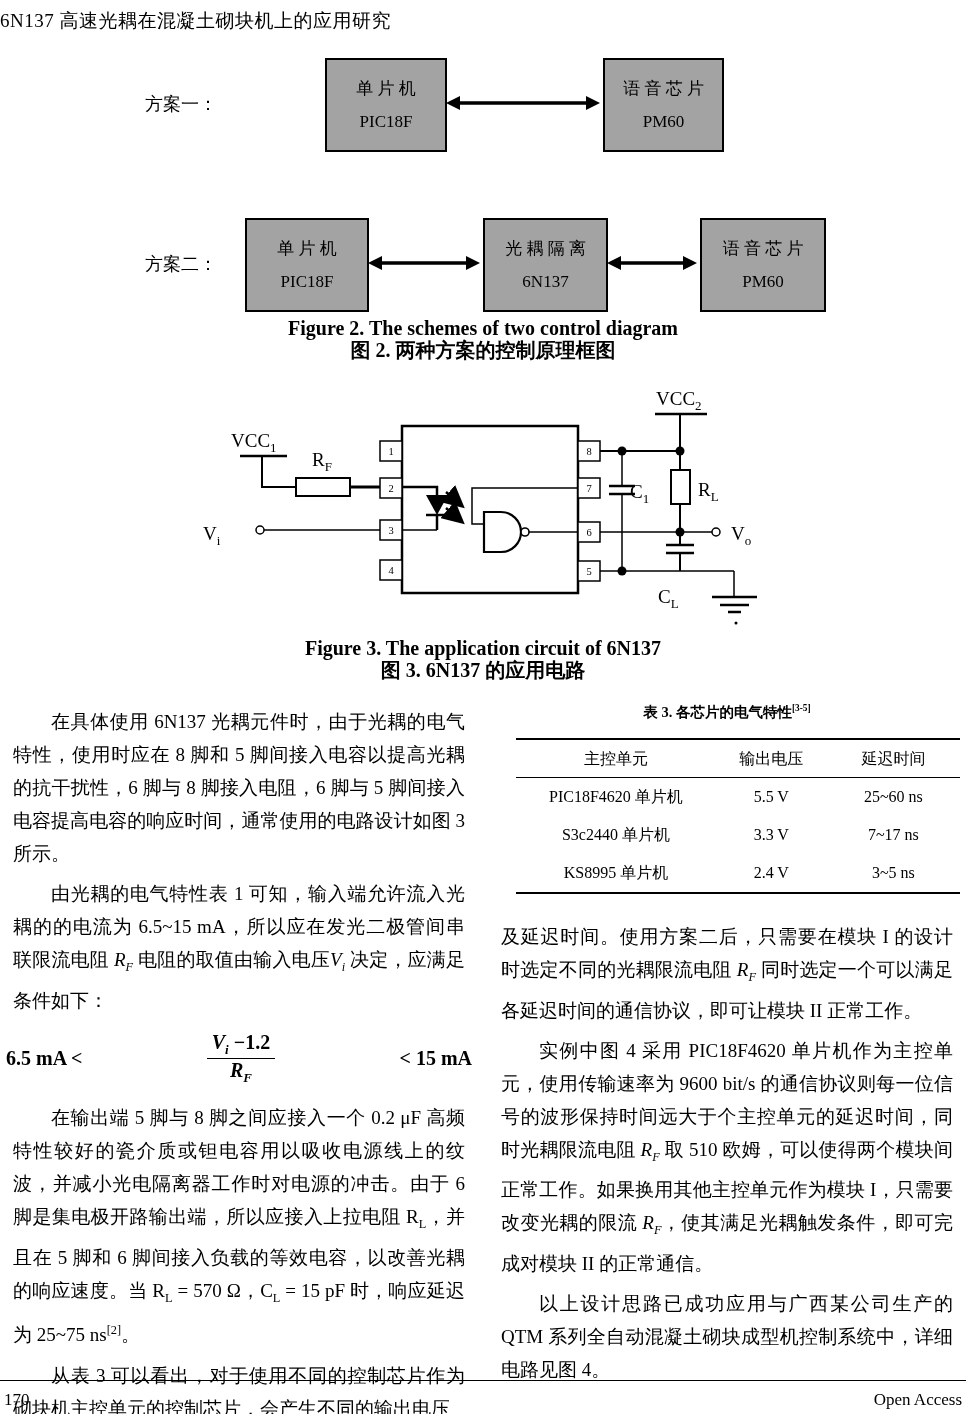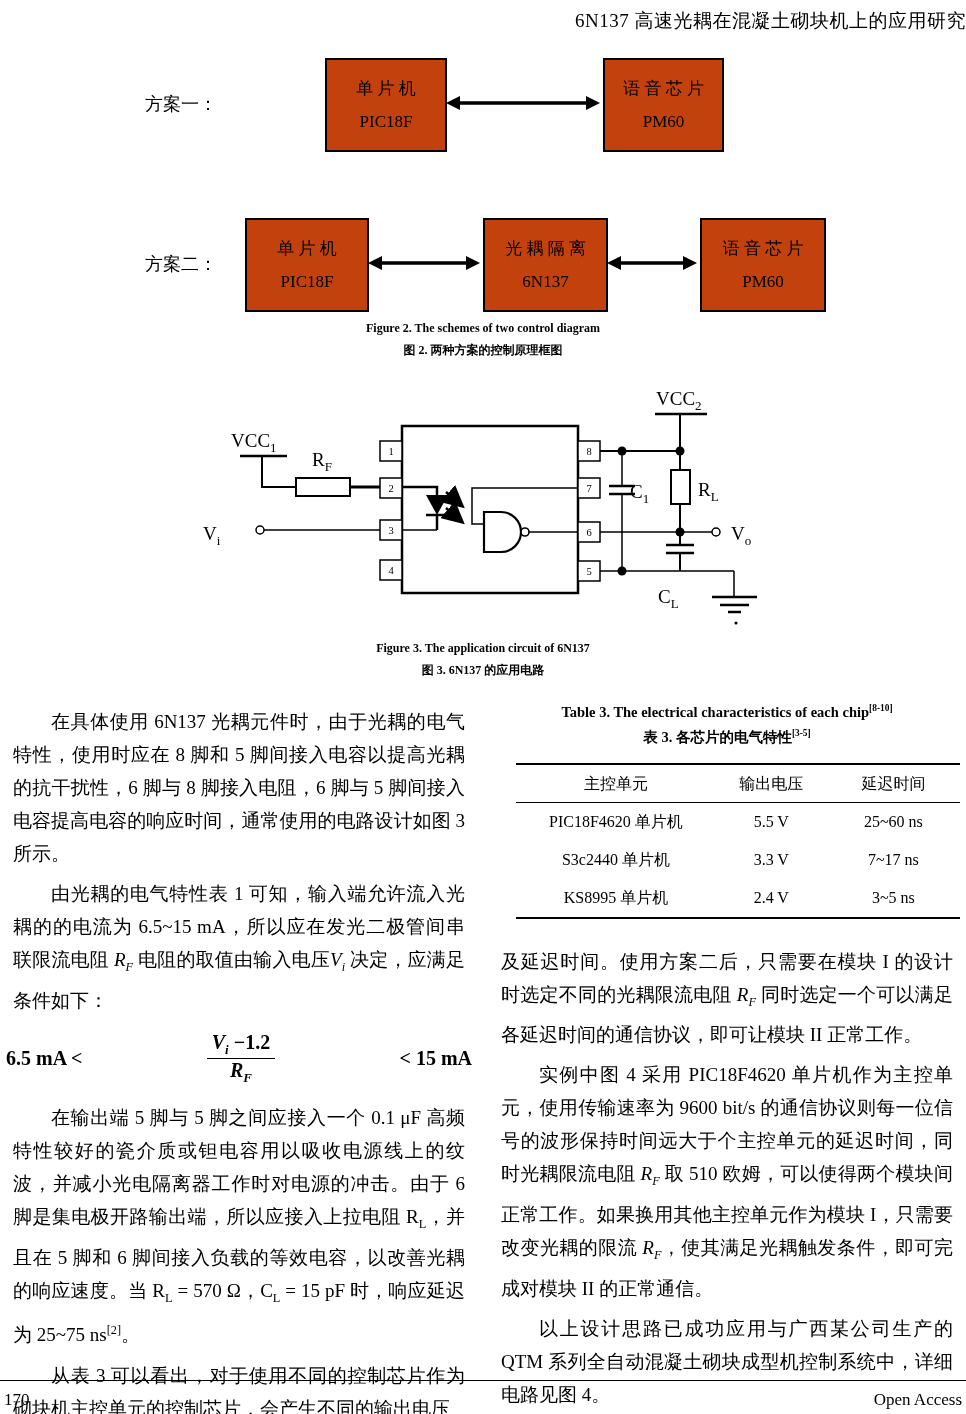--- a/index.html
+++ b/index.html
@@ -1,24 +1,24 @@
 <!DOCTYPE html>
 <html><head>
 <meta charset="utf-8">
 <title>Paper page</title>
 <style>
   html,body{margin:0;padding:0;background:#fff;}
   .page{position:relative;width:966px;height:1414px;background:#fff;color:#000;
         font-family:"Liberation Serif","DejaVu Serif",serif;overflow:hidden;}
   .abs{position:absolute;}
-  .page-title{top:8px;left:0;width:100%;text-align:right;font-size:19px;letter-spacing:.5px;}
+  .page-title{top:8px;left:0;width:100%;text-align:left;font-size:19px;letter-spacing:.5px;}
   .scheme-label{font-size:18px;}
-  .fig-box{position:absolute;border:2px solid #000;background:#c2410c;display:flex;flex-direction:column;
+  .fig-box{position:absolute;border:2px solid #000;background:#a3a3a3;display:flex;flex-direction:column;
            align-items:center;justify-content:center;row-gap:16px;font-size:17px;line-height:1;}
-  .caption{position:absolute;left:0;width:100%;text-align:center;font-weight:bold;font-size:12px;line-height:21px;}
+  .caption{position:absolute;left:0;width:100%;text-align:center;font-weight:bold;font-size:20px;line-height:21px;}
   .col{position:absolute;top:698px;font-size:19px;line-height:33px;text-align:justify;}
   .col p{margin:7px;}
   .indent{text-indent:2em;}
   sub{font-size:.65em;}
   sup{font-size:.65em;}
   .formula{display:flex;justify-content:space-between;align-items:center;font-size:20px;height:70px;line-height:1.15;font-weight:bold;}
   .formula .frac{display:inline-flex;flex-direction:column;align-items:center;margin:0 8px;}
   .formula .num{border-bottom:1.6px solid #000;padding:0 5px;}
   .tbl-caption{text-align:center;font-weight:bold;font-size:14.5px;line-height:21px;}
   table.chip{width:calc(100% - 22px);margin-left:22px;margin-top:15px;border-collapse:collapse;
@@ -207,26 +207,25 @@
     <p class="indent">在具体使用 6N137 光耦元件时，由于光耦的电气特性，使用时应在 8 脚和 5 脚间接入电容以提高光耦的抗干扰性，6 脚与 8 脚接入电阻，6 脚与 5 脚间接入电容提高电容的响应时间，通常使用的电路设计如图 3 所示。</p>
     <p class="indent"><span>由光耦的电气特性表 1 可知，输入端允许流入光耦的的电流为 6.5~15 mA，所以应在发光二极管间串联限流电阻 </span><span style="font-style: italic;">R</span><sub style="font-style: italic;">F</sub><span> 电阻的取值由输入电压</span><span style="font-style: italic;">V</span><sub style="font-style: italic;">i</sub><span> 决定，应满足条件如下：</span></p>
     <div class="formula">
       <span>6.5 mA &lt;</span>
       <span class="frac">
         <span class="num"><span style="font-style: italic;">V</span><sub style="font-style: italic;">i</sub><span> −1.2</span></span>
         <span class="den"><span style="font-style: italic;">R</span><sub style="font-style: italic;">F</sub></span>
       </span>
       <span>&lt; 15 mA</span>
     </div>
-    <p class="indent"><span>在输出端 5 脚与 5 脚之间应接入一个 0.1 μF 高频特性较好的瓷介质或钽电容用以吸收电源线上的纹波，并减小光电隔离器工作时对电源的冲击。由于 6 脚是集电极开路输出端，所以应接入上拉电阻 R</span><sub>L</sub><span>，并且在 5 脚和 6 脚间接入负载的等效电容，以改善光耦的响应速度。当 R</span><sub>L</sub><span> = 570 Ω，C</span><sub>L</sub><span> = 15 pF 时，响应延迟为 25~75 ns</span><sup>[2]</sup><span>。</span></p>
+    <p class="indent"><span>在输出端 5 脚与 8 脚之间应接入一个 0.2 μF 高频特性较好的瓷介质或钽电容用以吸收电源线上的纹波，并减小光电隔离器工作时对电源的冲击。由于 6 脚是集电极开路输出端，所以应接入上拉电阻 R</span><sub>L</sub><span>，并且在 5 脚和 6 脚间接入负载的等效电容，以改善光耦的响应速度。当 R</span><sub>L</sub><span> = 570 Ω，C</span><sub>L</sub><span> = 15 pF 时，响应延迟为 25~75 ns</span><sup>[2]</sup><span>。</span></p>
     <p class="indent">从表 3 可以看出，对于使用不同的控制芯片作为砌块机主控单元的控制芯片，会产生不同的输出电压</p>
   </div>
 
   <div class="col" style="left:494px;width:466px;">
-    <div class="tbl-caption"><span>Table 3. The electrical characteristics of each chip</span><sup>[8-10]</sup></div>
     <div class="tbl-caption"><span>表 3.  各芯片的电气特性</span><sup>[3-5]</sup></div>
     <table class="chip">
       <thead>
         <tr>
           <th style="width:45%;">主控单元</th>
           <th style="width:25%;">输出电压</th>
           <th style="width:30%;">延迟时间</th>
         </tr>
       </thead>
       <tbody>

